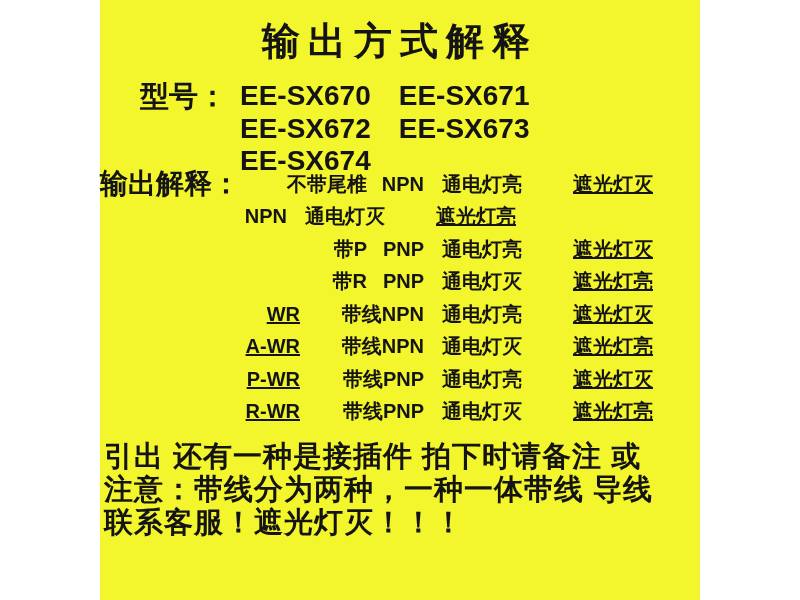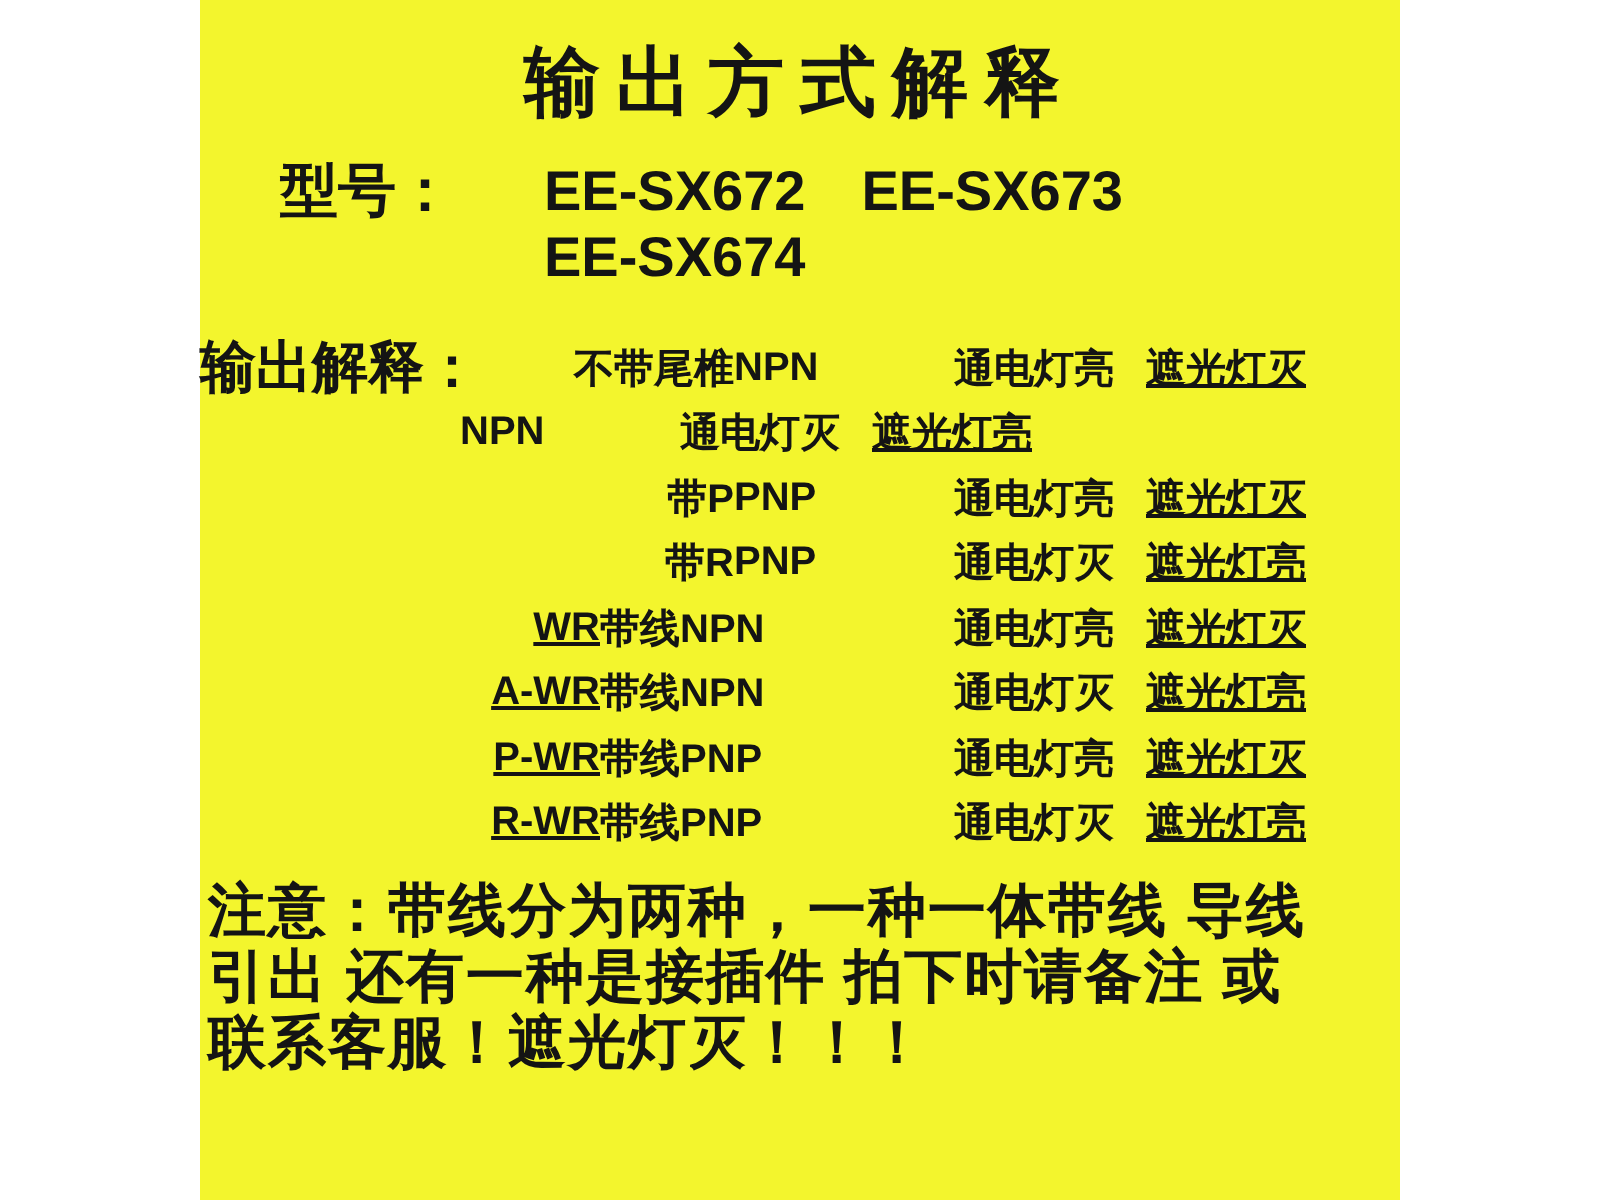--- a/index.html
+++ b/index.html
@@ -11,54 +11,58 @@
   .panel{
     position:absolute;left:100px;top:0;width:600px;height:600px;
     background:#f3f52d;color:#141414;font-weight:bold;
   }
   .title{
     position:absolute;top:16px;left:0;width:100%;
     text-align:center;font-size:38px;font-weight:bold;letter-spacing:8px;
     white-space:nowrap;
   }
   
-  .models{position:absolute;left:40px;top:80px;display:flex;gap:32px;}
+  .models{position:absolute;left:40px;top:80px;display:flex;}
   .models-label{font-size:29px;width:100px;line-height:33px;white-space:nowrap;}
   .mlines{display:flex;flex-direction:column;}
   .mline{height:32.5px;display:flex;gap:28px;align-items:center;}
   .model{font-size:28px;white-space:nowrap;}
   
   .table{position:absolute;left:0;top:168px;display:flex;}
   .table-label{font-size:28px;width:130px;line-height:32.5px;white-space:nowrap;}
   .rows{display:flex;flex-direction:column;}
   .trow{height:32.5px;display:flex;align-items:center;font-size:20px;white-space:nowrap;}
   .c-suffix{width:137px;text-align:right;}
-  .c-type{width:57px;text-align:left;}
+  .c-type{width:57px;text-align:right;}
   .trow.wired .c-suffix{width:70px;text-align:right;text-decoration:underline;}
   .trow.wired .c-type{width:124px;}
-  .c-power_on_state{width:115px;margin-left:18px;text-align:right;}
+  .c-power_on_state{width:115px;margin-left:18px;}
   .c-light_blocked_state{margin-left:16px;text-decoration:underline;}
   
   .note{
     position:absolute;left:4px;top:440px;width:594px;
     font-size:29px;letter-spacing:1px;line-height:33px;
   }
   .note-line{white-space:nowrap;}
 </style>
 </head>
 <body>
 
 <div class="canvas">
   <div class="panel">
 
     <div class="title">输出方式解释</div>
 
     <div class="models">
       <span class="models-label">型号：</span>
       <div class="mlines">
+        <div class="mline">
+          <span class="model">EE-SX670</span>
+          <span class="model">EE-SX671</span>
+        </div>
         <div class="mline">
           <span class="model">EE-SX672</span>
           <span class="model">EE-SX673</span>
         </div>
         <div class="mline">
           <span class="model">EE-SX674</span>
         </div>
       </div>
     </div>
 
@@ -109,19 +113,19 @@
           <div class="trow wired">
             <span class="c-suffix">R-WR</span>
             <span class="c-type">带线PNP</span>
             <span class="c-power_on_state">通电灯灭</span>
             <span class="c-light_blocked_state">遮光灯亮</span>
           </div>
         </div>
     </div>
 
     <div class="note">
+      <div class="note-line">引出 还有一种是接插件 拍下时请备注 或</div>
       <div class="note-line">注意：带线分为两种，一种一体带线 导线</div>
-      <div class="note-line">引出 还有一种是接插件 拍下时请备注 或</div>
       <div class="note-line">联系客服！遮光灯灭！！！</div>
     </div>
 
   </div>
 </div>
 
 </body></html>

